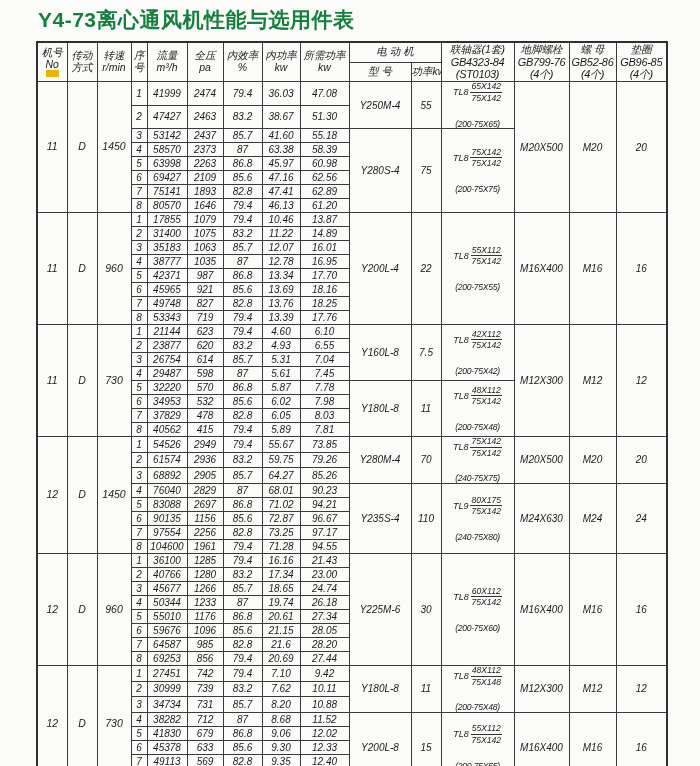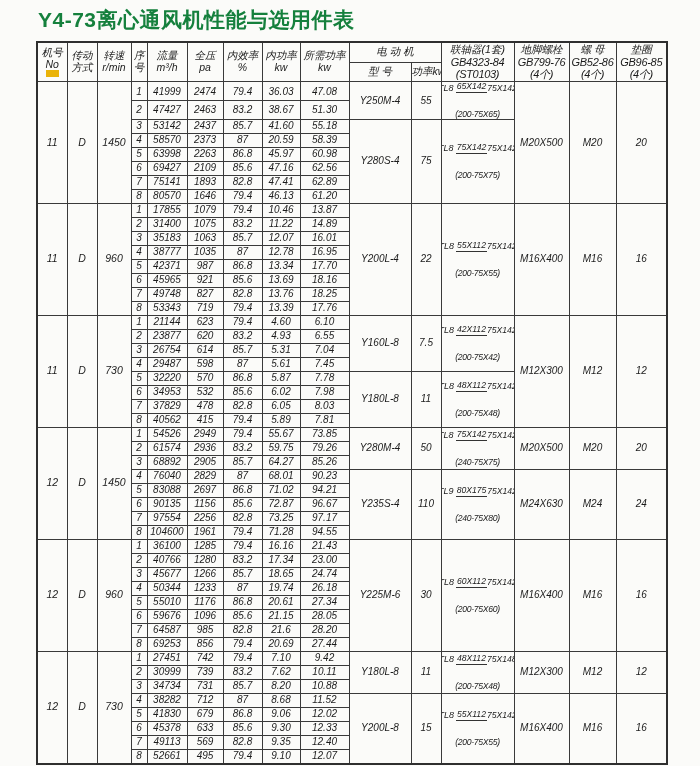--- a/index.html
+++ b/index.html
@@ -27,21 +27,21 @@
     white-space:nowrap;
   }
   thead th { font-size:10.5px; padding:1px 0; }
   thead th .hline { display:block; }
   thead th .gb { font-size:11px; letter-spacing:-0.3px; }
   .no-underline { border-bottom:7px solid #eab308; display:inline-block; line-height:1; padding-bottom:1px; }
   .group-cell { font-size:10.5px; }
   .coupling-cell { padding:0; }
   .cp-top { display:flex; align-items:center; justify-content:center; gap:2px; }
   .cp-prefix { font-size:9px; }
-  .frac { display:inline-flex; flex-direction:row; align-items:center; line-height:1; }
+  .frac { display:inline-flex; flex-direction:column; align-items:center; line-height:1; }
   .frac-num { font-size:8.6px; border-bottom:1px solid #333; padding:0 1px 1px 1px; }
   .frac-den { font-size:8.6px; padding-top:1px; }
   .cp-note { font-size:8.6px; line-height:1; margin-top:17px; letter-spacing:-0.3px; }
 </style>
 </head>
 <body>
 
 <div class="page">
   <div class="page-title">Y4-73离心通风机性能与选用件表</div>
 
@@ -181,21 +181,21 @@
               </span>
             </div>
             <div class="cp-note">(200-75X75)</div>
           </td>
         </tr>
         <tr>
           <td>4</td>
           <td>58570</td>
           <td>2373</td>
           <td>87</td>
-          <td>20.59</td>
+          <td>63.38</td>
           <td>58.39</td>
         </tr>
         <tr>
           <td>5</td>
           <td>63998</td>
           <td>2263</td>
           <td>86.8</td>
           <td>45.97</td>
           <td>60.98</td>
         </tr>
@@ -403,21 +403,21 @@
           <td rowspan="8" class="group-cell">12</td>
           <td rowspan="8" class="group-cell">D</td>
           <td rowspan="8" class="group-cell">1450</td>
           <td>1</td>
           <td>54526</td>
           <td>2949</td>
           <td>79.4</td>
           <td>55.67</td>
           <td>73.85</td>
           <td rowspan="3">Y280M-4</td>
-          <td rowspan="3">50</td>
+          <td rowspan="3">70</td>
           <td rowspan="3" class="coupling-cell">
             <div class="cp-top">
               <span class="cp-prefix">TL8</span>
               <span class="frac">
                 <span class="frac-num">75X142</span>
                 <span class="frac-den">75X142</span>
               </span>
             </div>
             <div class="cp-note">(240-75X75)</div>
           </td>

